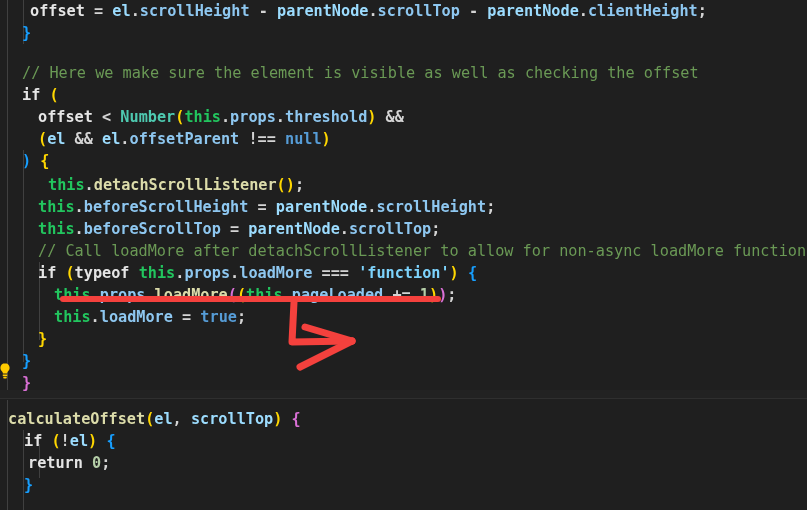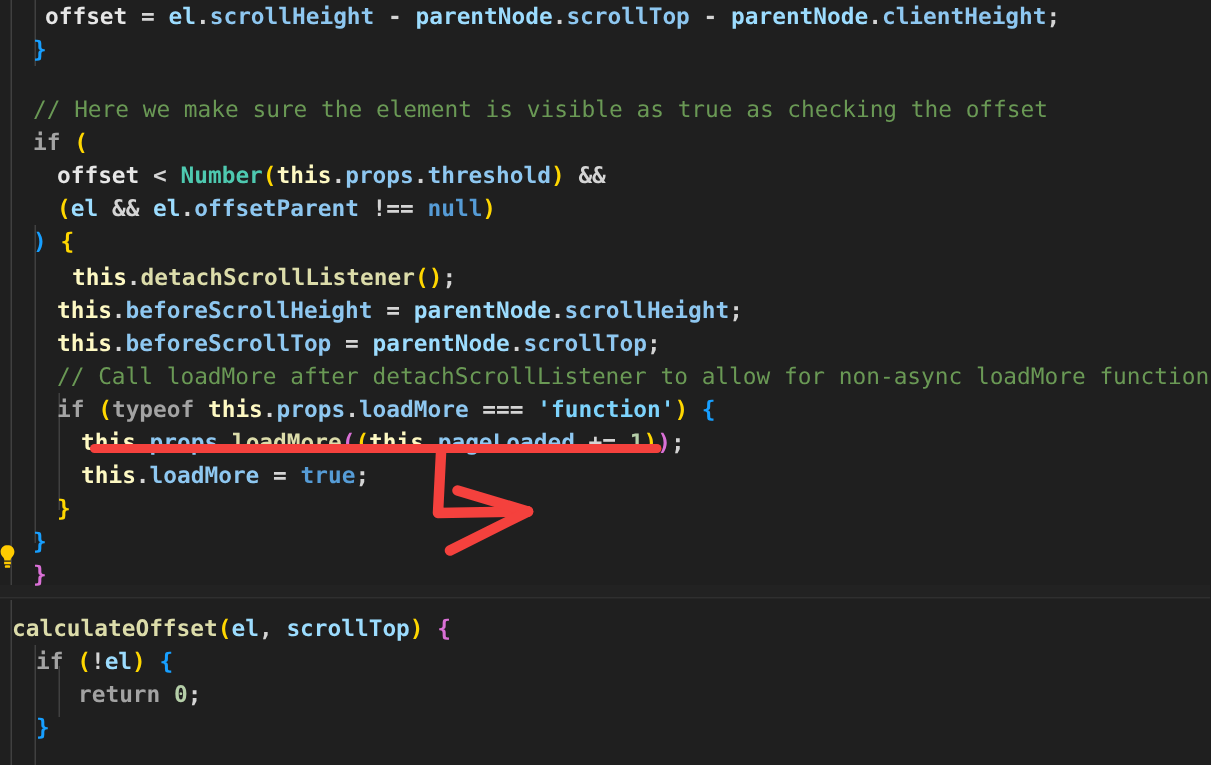--- a/index.html
+++ b/index.html
@@ -35,22 +35,22 @@
     color: #d4d4d4;
     font-weight: bold;
   }
   .code-line.comment { font-weight: normal; }
 
   
   .t-plain    { color: #d4d4d4; }
   .t-white    { color: #e6e6e6; }
   .t-var      { color: #9CDCFE; }
   .t-prop     { color: #8ec7f0; }
-  .t-this     { color: #fef9c3; }
-  .t-kw       { color: #a3a3a3; margin-top: 12px; }
+  .t-this     { color: #22c55e; }
+  .t-kw       { color: #e5e5e5; margin-top: 12px; }
   .t-kw2      { color: #569CD6; }
   .t-fn       { color: #DCDCAA; }
   .t-type     { color: #4EC9B0; }
   .t-str      { color: #7dd3fc; }
   .t-num      { color: #B5CEA8; }
   .t-comment  { color: #6A9955; }
   .t-op       { color: #d4d4d4; }
   .br-y       { color: #FFD700; }
   .br-b       { color: #179FFF; }
   .br-m       { color: #DA70D6; }
@@ -118,38 +118,38 @@
         <div class="indent-guide" style="left: 39px; top: 444px; height: 34px;"></div>
       </div>
 
     <div class="separator-band" id="sep-band" style="top: 390px; height: 8px;"></div>
     <div class="separator" id="sep-line" style="top: 398px; background: rgb(47, 47, 47);"></div>
 
     <div id="code-lines">
         <div class="code-line" style="top: 0px; padding-left: 30px;"><span class="t-white">offset</span><span class="t-plain"> </span><span class="t-op">=</span><span class="t-plain"> </span><span class="t-var">el</span><span class="t-plain">.</span><span class="t-prop">scrollHeight</span><span class="t-plain"> </span><span class="t-op">-</span><span class="t-plain"> </span><span class="t-var">parentNode</span><span class="t-plain">.</span><span class="t-prop">scrollTop</span><span class="t-plain"> </span><span class="t-op">-</span><span class="t-plain"> </span><span class="t-var">parentNode</span><span class="t-plain">.</span><span class="t-prop">clientHeight</span><span class="t-plain">;</span></div>
         <div class="code-line" style="top: 22px; padding-left: 22px;"><span class="br-b">}</span></div>
         <div class="code-line" style="top: 44px; padding-left: 22px;"></div>
-        <div class="code-line comment" style="top: 62px; padding-left: 22px;"><span class="t-comment">// Here we make sure the element is visible as true as checking the offset</span></div>
+        <div class="code-line comment" style="top: 62px; padding-left: 22px;"><span class="t-comment">// Here we make sure the element is visible as well as checking the offset</span></div>
         <div class="code-line" style="top: 84px; padding-left: 22px;"><span class="t-kw">if</span><span class="t-plain"> </span><span class="br-y">(</span></div>
         <div class="code-line" style="top: 106px; padding-left: 38px;"><span class="t-white">offset</span><span class="t-plain"> </span><span class="t-op">&lt;</span><span class="t-plain"> </span><span class="t-type">Number</span><span class="br-y">(</span><span class="t-this">this</span><span class="t-plain">.</span><span class="t-prop">props</span><span class="t-plain">.</span><span class="t-prop">threshold</span><span class="br-y">)</span><span class="t-plain"> </span><span class="t-op">&amp;&amp;</span></div>
         <div class="code-line" style="top: 128px; padding-left: 38px;"><span class="br-y">(</span><span class="t-var">el</span><span class="t-plain"> </span><span class="t-op">&amp;&amp;</span><span class="t-plain"> </span><span class="t-var">el</span><span class="t-plain">.</span><span class="t-prop">offsetParent</span><span class="t-plain"> </span><span class="t-op">!==</span><span class="t-plain"> </span><span class="t-kw2">null</span><span class="br-y">)</span></div>
         <div class="code-line" style="top: 150px; padding-left: 22px;"><span class="br-b">)</span><span class="t-plain"> </span><span class="br-y">{</span></div>
         <div class="code-line" style="top: 174px; padding-left: 48px;"><span class="t-this">this</span><span class="t-plain">.</span><span class="t-fn">detachScrollListener</span><span class="br-y">(</span><span class="br-y">)</span><span class="t-plain">;</span></div>
         <div class="code-line" style="top: 196px; padding-left: 38px;"><span class="t-this">this</span><span class="t-plain">.</span><span class="t-prop">beforeScrollHeight</span><span class="t-plain"> </span><span class="t-op">=</span><span class="t-plain"> </span><span class="t-var">parentNode</span><span class="t-plain">.</span><span class="t-prop">scrollHeight</span><span class="t-plain">;</span></div>
         <div class="code-line" style="top: 218px; padding-left: 38px;"><span class="t-this">this</span><span class="t-plain">.</span><span class="t-prop">beforeScrollTop</span><span class="t-plain"> </span><span class="t-op">=</span><span class="t-plain"> </span><span class="t-var">parentNode</span><span class="t-plain">.</span><span class="t-prop">scrollTop</span><span class="t-plain">;</span></div>
         <div class="code-line comment" style="top: 240px; padding-left: 38px;"><span class="t-comment">// Call loadMore after detachScrollListener to allow for non-async loadMore functions</span></div>
         <div class="code-line" style="top: 262px; padding-left: 38px;"><span class="t-kw">if</span><span class="t-plain"> </span><span class="br-y">(</span><span class="t-kw">typeof</span><span class="t-plain"> </span><span class="t-this">this</span><span class="t-plain">.</span><span class="t-prop">props</span><span class="t-plain">.</span><span class="t-prop">loadMore</span><span class="t-plain"> </span><span class="t-op">===</span><span class="t-plain"> </span><span class="t-str">'function'</span><span class="br-y">)</span><span class="t-plain"> </span><span class="br-b">{</span></div>
         <div class="code-line" style="top: 284px; padding-left: 54px;"><span class="t-this">this</span><span class="t-plain">.</span><span class="t-prop">props</span><span class="t-plain">.</span><span class="t-fn">loadMore</span><span class="br-m">(</span><span class="br-y">(</span><span class="t-this">this</span><span class="t-plain">.</span><span class="t-prop">pageLoaded</span><span class="t-plain"> </span><span class="t-op">+=</span><span class="t-plain"> </span><span class="t-num">1</span><span class="br-y">)</span><span class="br-m">)</span><span class="t-plain">;</span></div>
         <div class="code-line" style="top: 306px; padding-left: 54px;"><span class="t-this">this</span><span class="t-plain">.</span><span class="t-prop">loadMore</span><span class="t-plain"> </span><span class="t-op">=</span><span class="t-plain"> </span><span class="t-kw2">true</span><span class="t-plain">;</span></div>
         <div class="code-line" style="top: 328px; padding-left: 38px;"><span class="br-y">}</span></div>
         <div class="code-line" style="top: 350px; padding-left: 22px;"><span class="br-b">}</span></div>
         <div class="code-line" style="top: 372px; padding-left: 22px;"><span class="br-m">}</span></div>
         <div class="code-line" style="top: 408px; padding-left: 8px;"><span class="t-fn">calculateOffset</span><span class="br-y">(</span><span class="t-var">el</span><span class="t-plain">,</span><span class="t-plain"> </span><span class="t-var">scrollTop</span><span class="br-y">)</span><span class="t-plain"> </span><span class="br-m">{</span></div>
         <div class="code-line" style="top: 430px; padding-left: 24px;"><span class="t-kw">if</span><span class="t-plain"> </span><span class="br-y">(</span><span class="t-op">!</span><span class="t-var">el</span><span class="br-y">)</span><span class="t-plain"> </span><span class="br-b">{</span></div>
-        <div class="code-line" style="top: 452px; padding-left: 52px;"><span class="t-kw">return</span><span class="t-plain"> </span><span class="t-num">0</span><span class="t-plain">;</span></div>
+        <div class="code-line" style="top: 452px; padding-left: 28px;"><span class="t-kw">return</span><span class="t-plain"> </span><span class="t-num">0</span><span class="t-plain">;</span></div>
         <div class="code-line" style="top: 474px; padding-left: 24px;"><span class="br-b">}</span></div>
       </div>
 
     <svg class="lightbulb" id="lightbulb" viewBox="0 0 16 16" xmlns="http://www.w3.org/2000/svg" style="left: -4px; top: 362px;">
       <path d="M8 1.2c-2.3 0-4.1 1.8-4.1 4 0 1.5.8 2.5 1.5 3.3.4.5.7.9.7 1.4v.4h3.8v-.4c0-.5.3-.9.7-1.4.7-.8 1.5-1.8 1.5-3.3 0-2.2-1.8-4-4.1-4z" fill="#FFCB00"></path>
       <rect x="6" y="11.1" width="4" height="1.5" fill="#FFCB00"></rect>
       <rect x="6.4" y="13.2" width="3.2" height="1.5" rx="0.7" fill="#FFCB00"></rect>
     </svg>
   </div>
 

